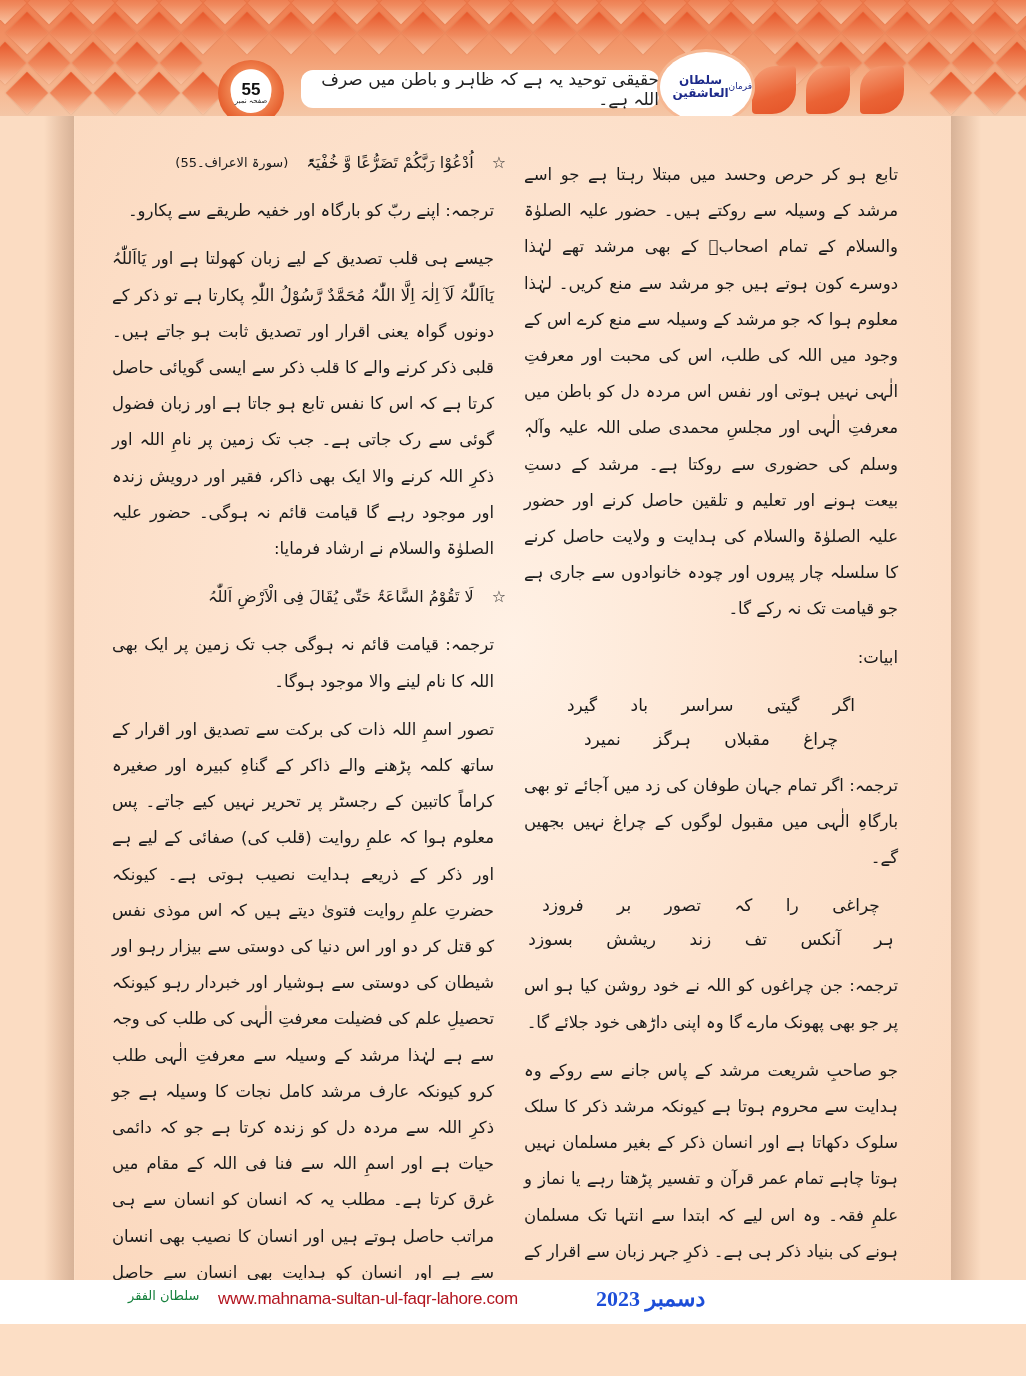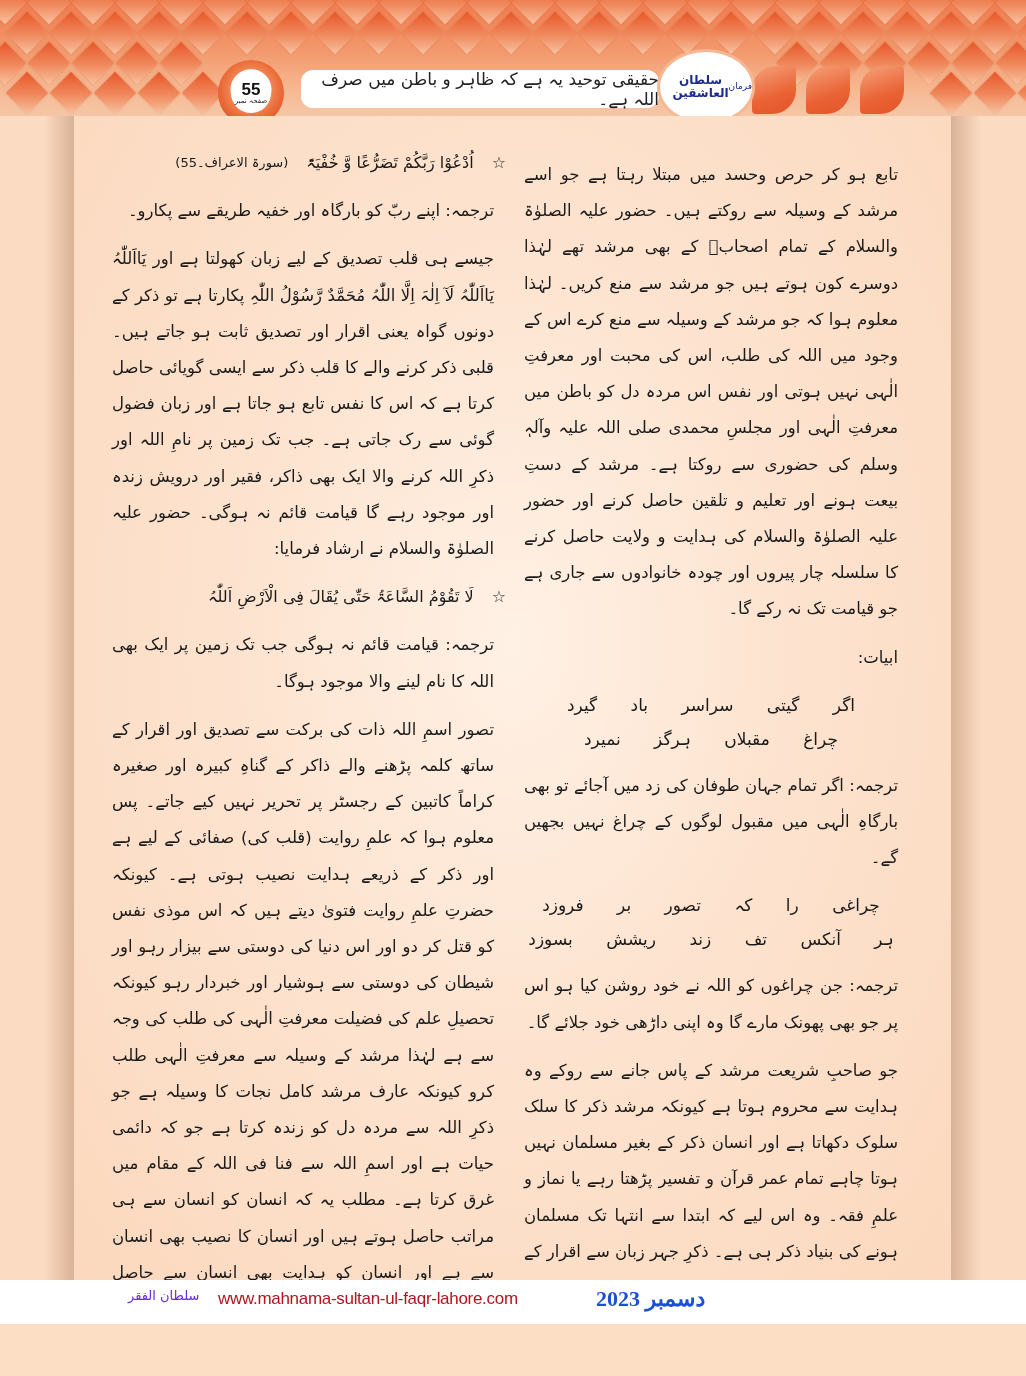--- a/index.html
+++ b/index.html
@@ -78,21 +78,21 @@
   .col .couplet {
     text-align:center; font-size:17px; line-height:34px; word-spacing:28px;
   }
 
   
   .footer {
     position:absolute; left:0; top:1280px; width:1026px; height:44px; background:#fff;
     display:flex; align-items:center;
   }
   .footer .logo {
-    position:absolute; left:128px; top:8px; font-size:13px; color:#6d28d9; direction:rtl;
+    position:absolute; left:128px; top:8px; font-size:13px; color:#15803d; direction:rtl;
   }
   .footer .url {
     position:absolute; top:9px; font-family:"Liberation Sans", sans-serif;
     font-size:17px; color:#b3151f; letter-spacing:-0.3px; font-stretch:condensed;
   }
   .footer .url.a { left:218px; }
   .footer .url.b { left:690px;margin-top:36px; }
   .footer .issue {
     position:absolute; left:552px; top:6px; font-family:Liberation Serif, serif;
     font-weight:bold; font-size:22px; color:#1d4ed8; direction:rtl;margin-left:44px;

